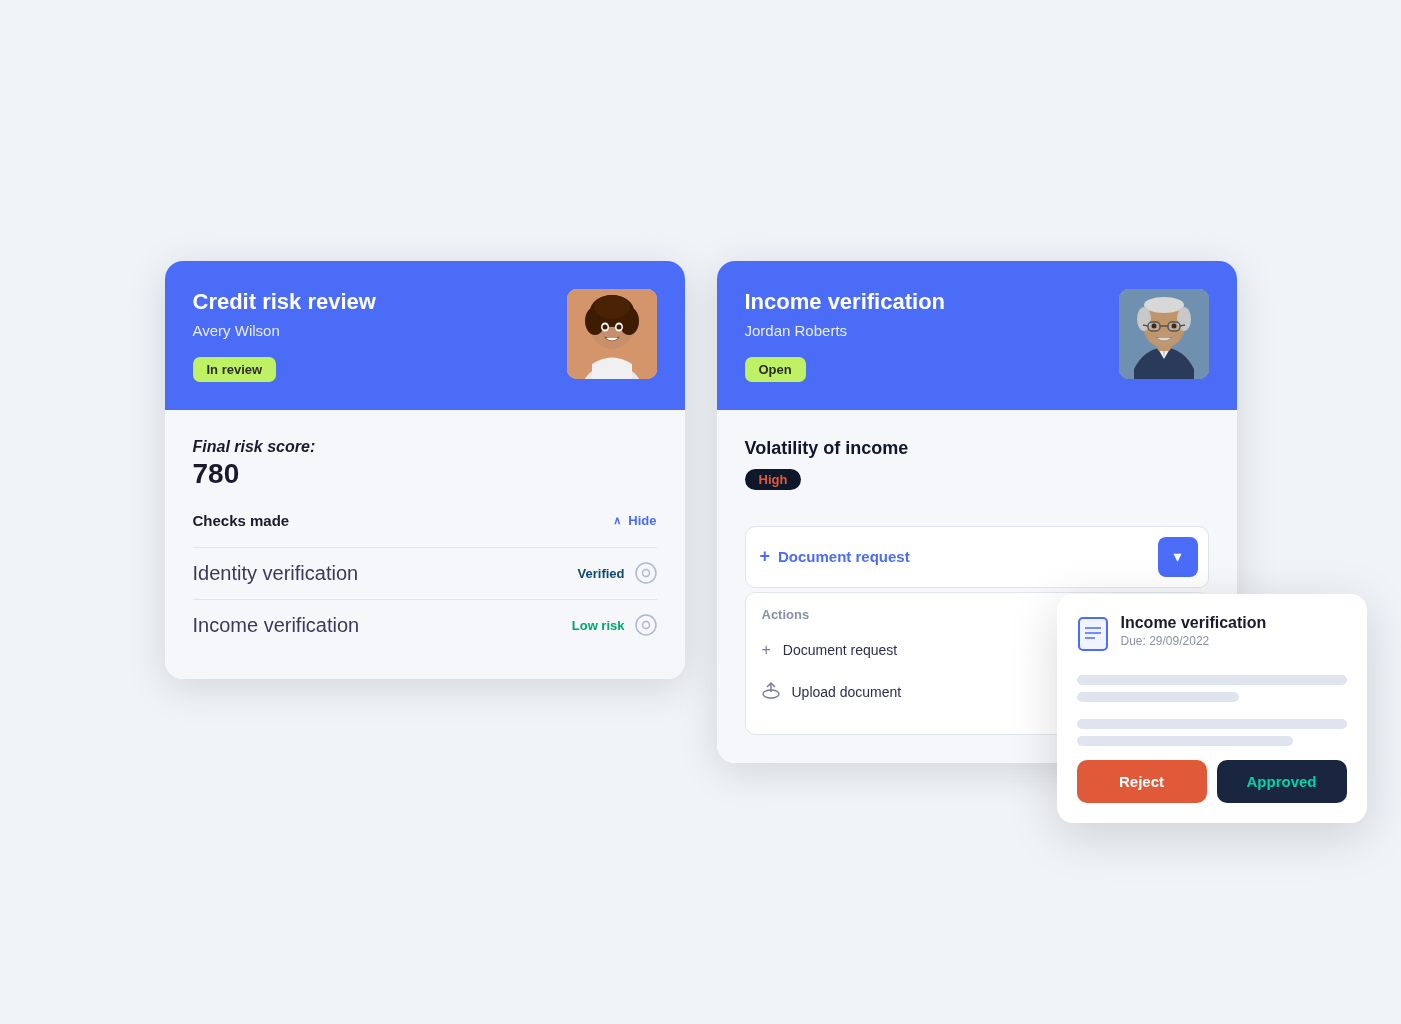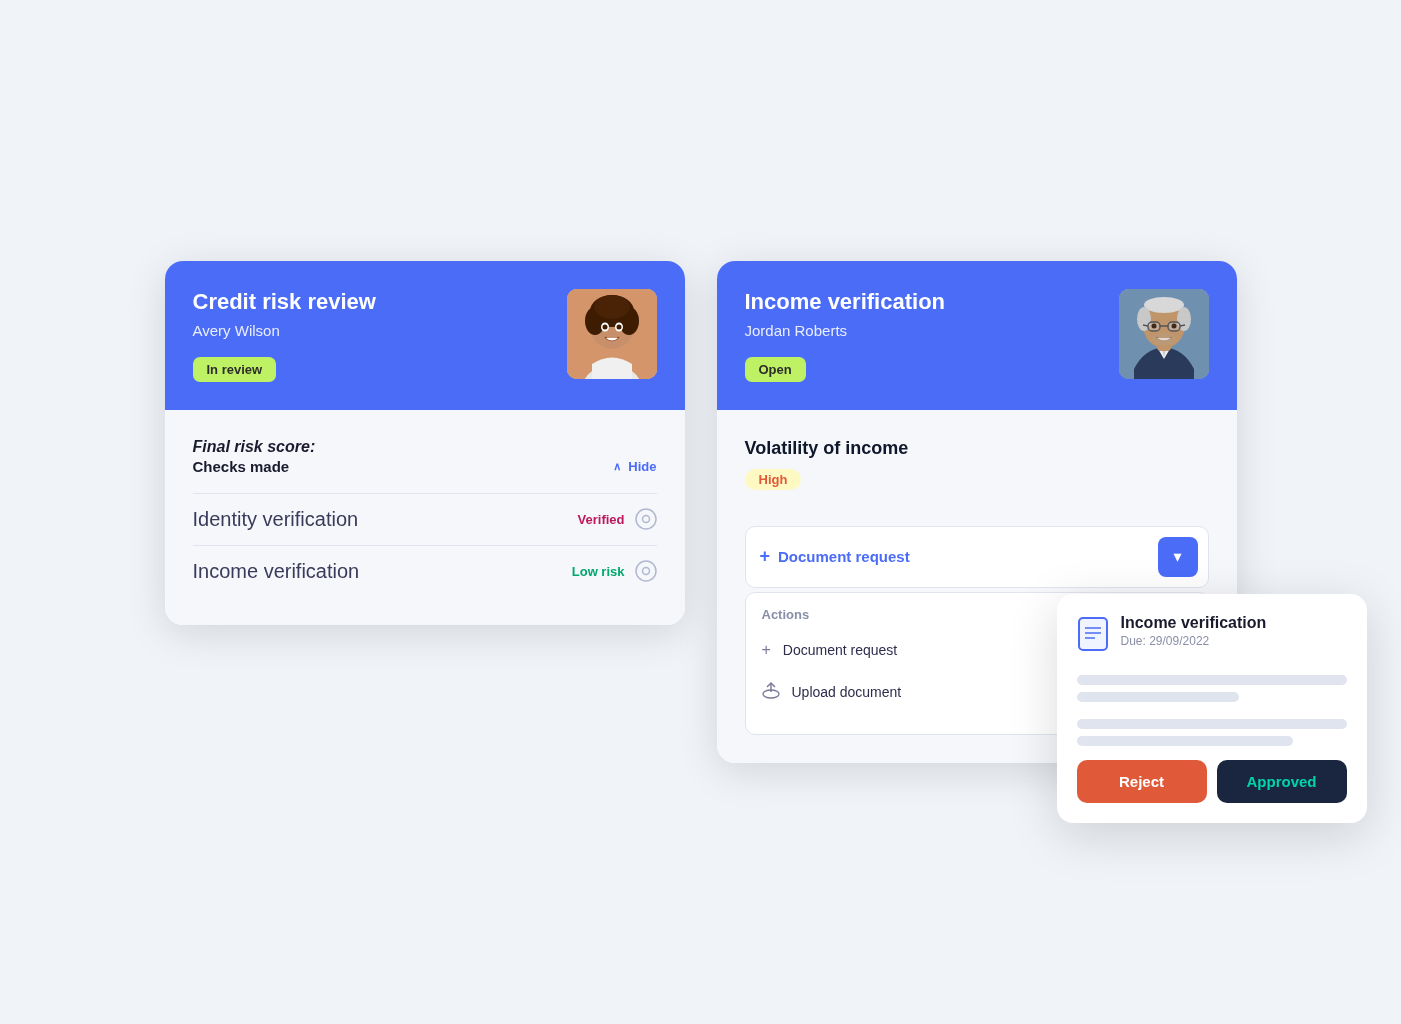--- a/index.html
+++ b/index.html
@@ -123,21 +123,21 @@
     .check-label {
       font-size: 20px;
       color: #3a3a5a;
     }
     .check-right {
       display: flex;
       align-items: center;
       gap: 10px;
     }
     .badge-verified {
-      color: #be185d;
+      color: #0c4a6e;
       font-weight: 700;
       font-size: 13px;
     }
     .badge-no-matches {
       color: #f5a623;
       font-weight: 700;
       font-size: 13px;
     }
     .badge-low-risk {
       color: #00a86b;
@@ -160,21 +160,21 @@
       padding: 28px 28px 28px 28px;
     }
     .volatility-title {
       font-size: 18px;
       font-weight: 700;
       color: #0f172a;
       margin-bottom: 10px;
     }
     .volatility-badge {
       display: inline-block;
-      background: #fef9c3;
+      background: #0f172a;
       color: #e05a3a;
       font-size: 13px;
       font-weight: 700;
       border-radius: 20px;
       padding: 3px 14px;
       margin-bottom: 36px;
     }
     .document-request-bar {
       display: flex;
       align-items: center;
@@ -350,20 +350,21 @@
           <path d="M38 48 Q45 55 52 48" stroke="#8a4a2a" stroke-width="1.5" fill="none"></path>
 
           <path d="M39 49 Q45 54 51 49" stroke="none" fill="#fff"></path>
 
           <path d="M25 75 Q45 62 65 75 L65 90 L25 90 Z" fill="#f0f0f0"></path>
         </svg>
       </div>
     </div>
     <div class="card-body">
       <div class="risk-score-label">Final risk score:</div>
+      <div class="risk-score-value">780</div>
       <div class="checks-header">
         <span class="checks-title">Checks made</span>
         <button class="hide-btn">
           <span style="font-size:11px; margin-right:3px;">∧</span>
           <span>Hide</span>
         </button>
       </div>
       <div>
         <div class="check-row">
           <span class="check-label">Identity verification</span>

